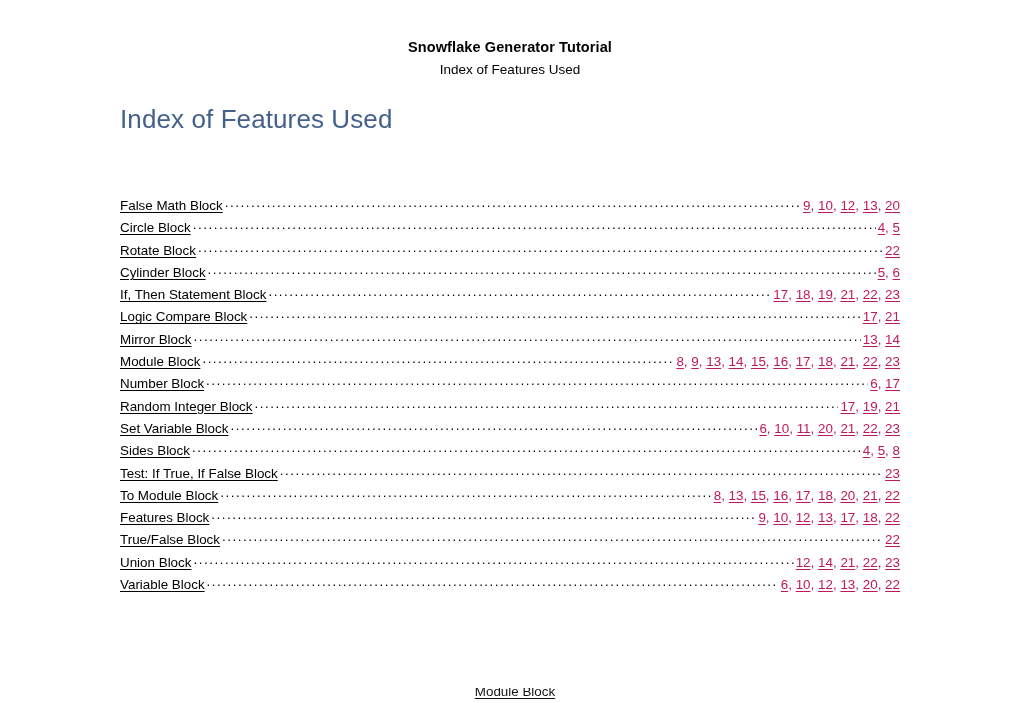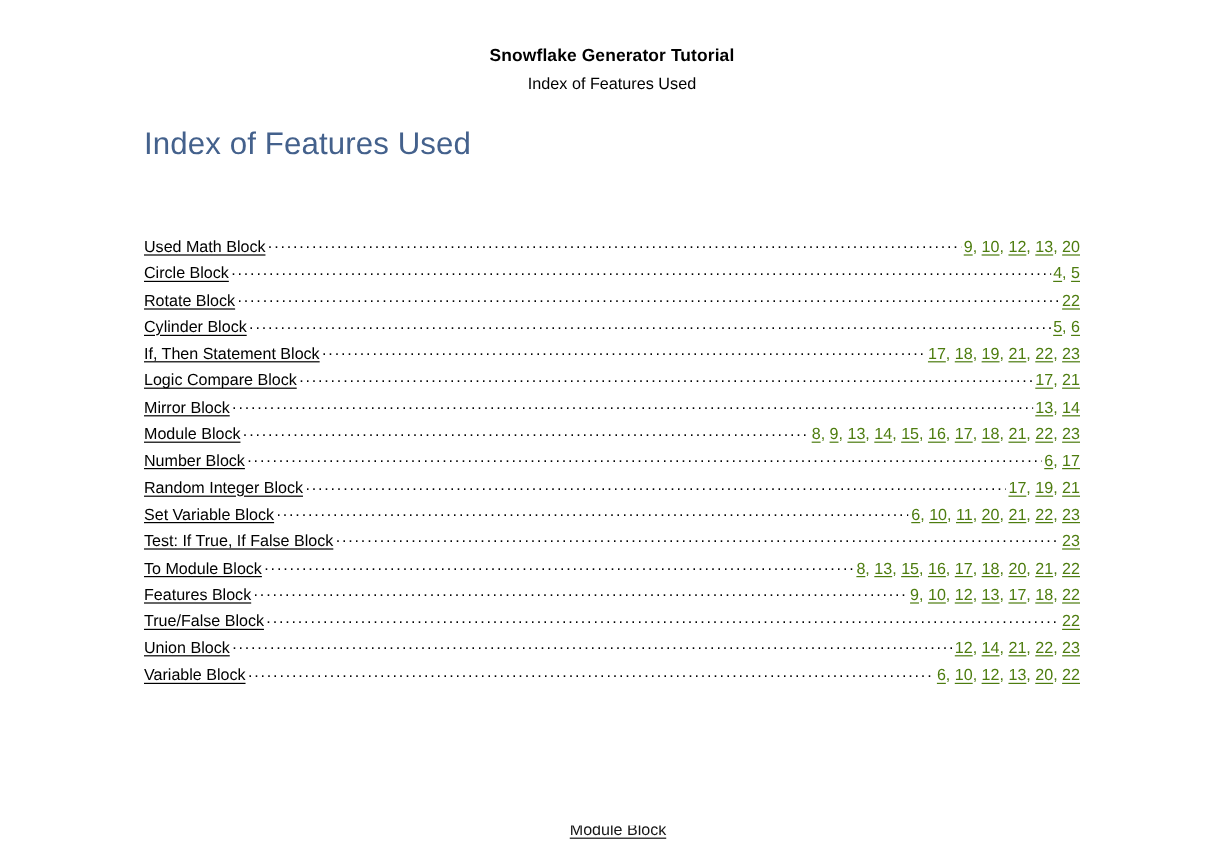--- a/index.html
+++ b/index.html
@@ -91,21 +91,21 @@
     left: 0;
     right: 0;
     bottom: 0;
     letter-spacing: -1.1px;
     font-size: 13.4px;
     color: #000;
     white-space: nowrap;
   }
   .pages {
     flex: 0 0 auto;
-    color: #4d7c0f;
+    color: #be185d;
   }
   .pages .pg {
     text-decoration: underline;
     text-underline-offset: 1.5px;
   }
   .pages .sep {
     text-decoration: none;
   }
 
   
@@ -139,21 +139,21 @@
 
   <div class="doc-header">
     <span class="hdr-title">Snowflake Generator Tutorial</span>
     <span class="hdr-sub">Index of Features Used</span>
   </div>
 
   <h1 class="heading1">Index of Features Used</h1>
 
   <ul class="index-list">
       <li class="index-entry">
-        <span class="entry-name">Used Math Block</span>
+        <span class="entry-name">False Math Block</span>
         <span class="leader"></span>
         <span class="pages"><span class="pg">9</span><span class="sep">, </span><span class="pg">10</span><span class="sep">, </span><span class="pg">12</span><span class="sep">, </span><span class="pg">13</span><span class="sep">, </span><span class="pg">20</span></span>
       </li>
       <li class="index-entry">
         <span class="entry-name">Circle Block</span>
         <span class="leader"></span>
         <span class="pages"><span class="pg">4</span><span class="sep">, </span><span class="pg">5</span></span>
       </li>
       <li class="index-entry">
         <span class="entry-name">Rotate Block</span>
@@ -192,20 +192,25 @@
       </li>
       <li class="index-entry">
         <span class="entry-name">Random Integer Block</span>
         <span class="leader"></span>
         <span class="pages"><span class="pg">17</span><span class="sep">, </span><span class="pg">19</span><span class="sep">, </span><span class="pg">21</span></span>
       </li>
       <li class="index-entry">
         <span class="entry-name">Set Variable Block</span>
         <span class="leader"></span>
         <span class="pages"><span class="pg">6</span><span class="sep">, </span><span class="pg">10</span><span class="sep">, </span><span class="pg">11</span><span class="sep">, </span><span class="pg">20</span><span class="sep">, </span><span class="pg">21</span><span class="sep">, </span><span class="pg">22</span><span class="sep">, </span><span class="pg">23</span></span>
+      </li>
+      <li class="index-entry">
+        <span class="entry-name">Sides Block</span>
+        <span class="leader"></span>
+        <span class="pages"><span class="pg">4</span><span class="sep">, </span><span class="pg">5</span><span class="sep">, </span><span class="pg">8</span></span>
       </li>
       <li class="index-entry">
         <span class="entry-name">Test: If True, If False Block</span>
         <span class="leader"></span>
         <span class="pages"><span class="pg">23</span></span>
       </li>
       <li class="index-entry">
         <span class="entry-name">To Module Block</span>
         <span class="leader"></span>
         <span class="pages"><span class="pg">8</span><span class="sep">, </span><span class="pg">13</span><span class="sep">, </span><span class="pg">15</span><span class="sep">, </span><span class="pg">16</span><span class="sep">, </span><span class="pg">17</span><span class="sep">, </span><span class="pg">18</span><span class="sep">, </span><span class="pg">20</span><span class="sep">, </span><span class="pg">21</span><span class="sep">, </span><span class="pg">22</span></span>

